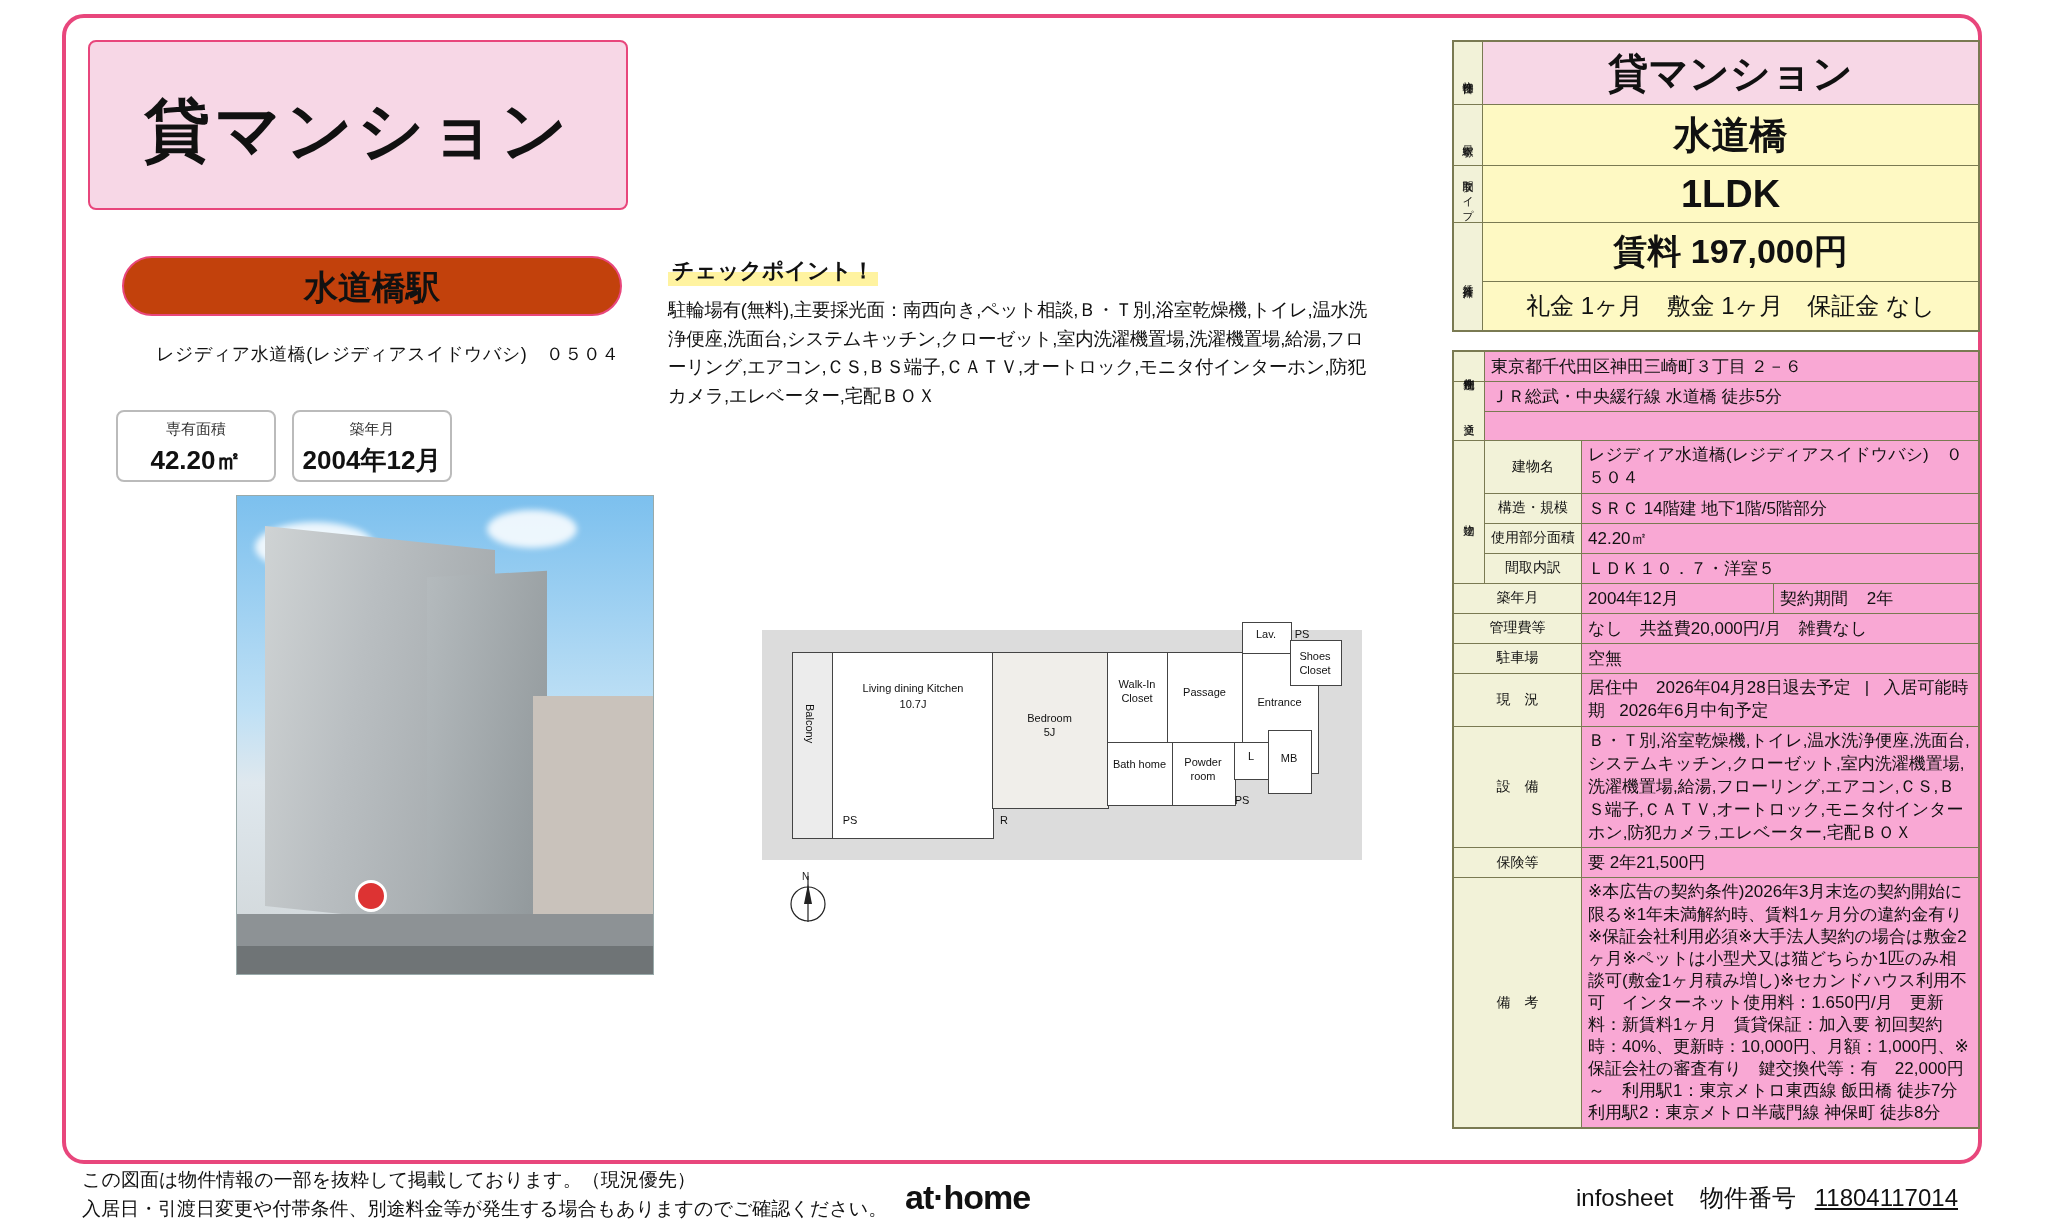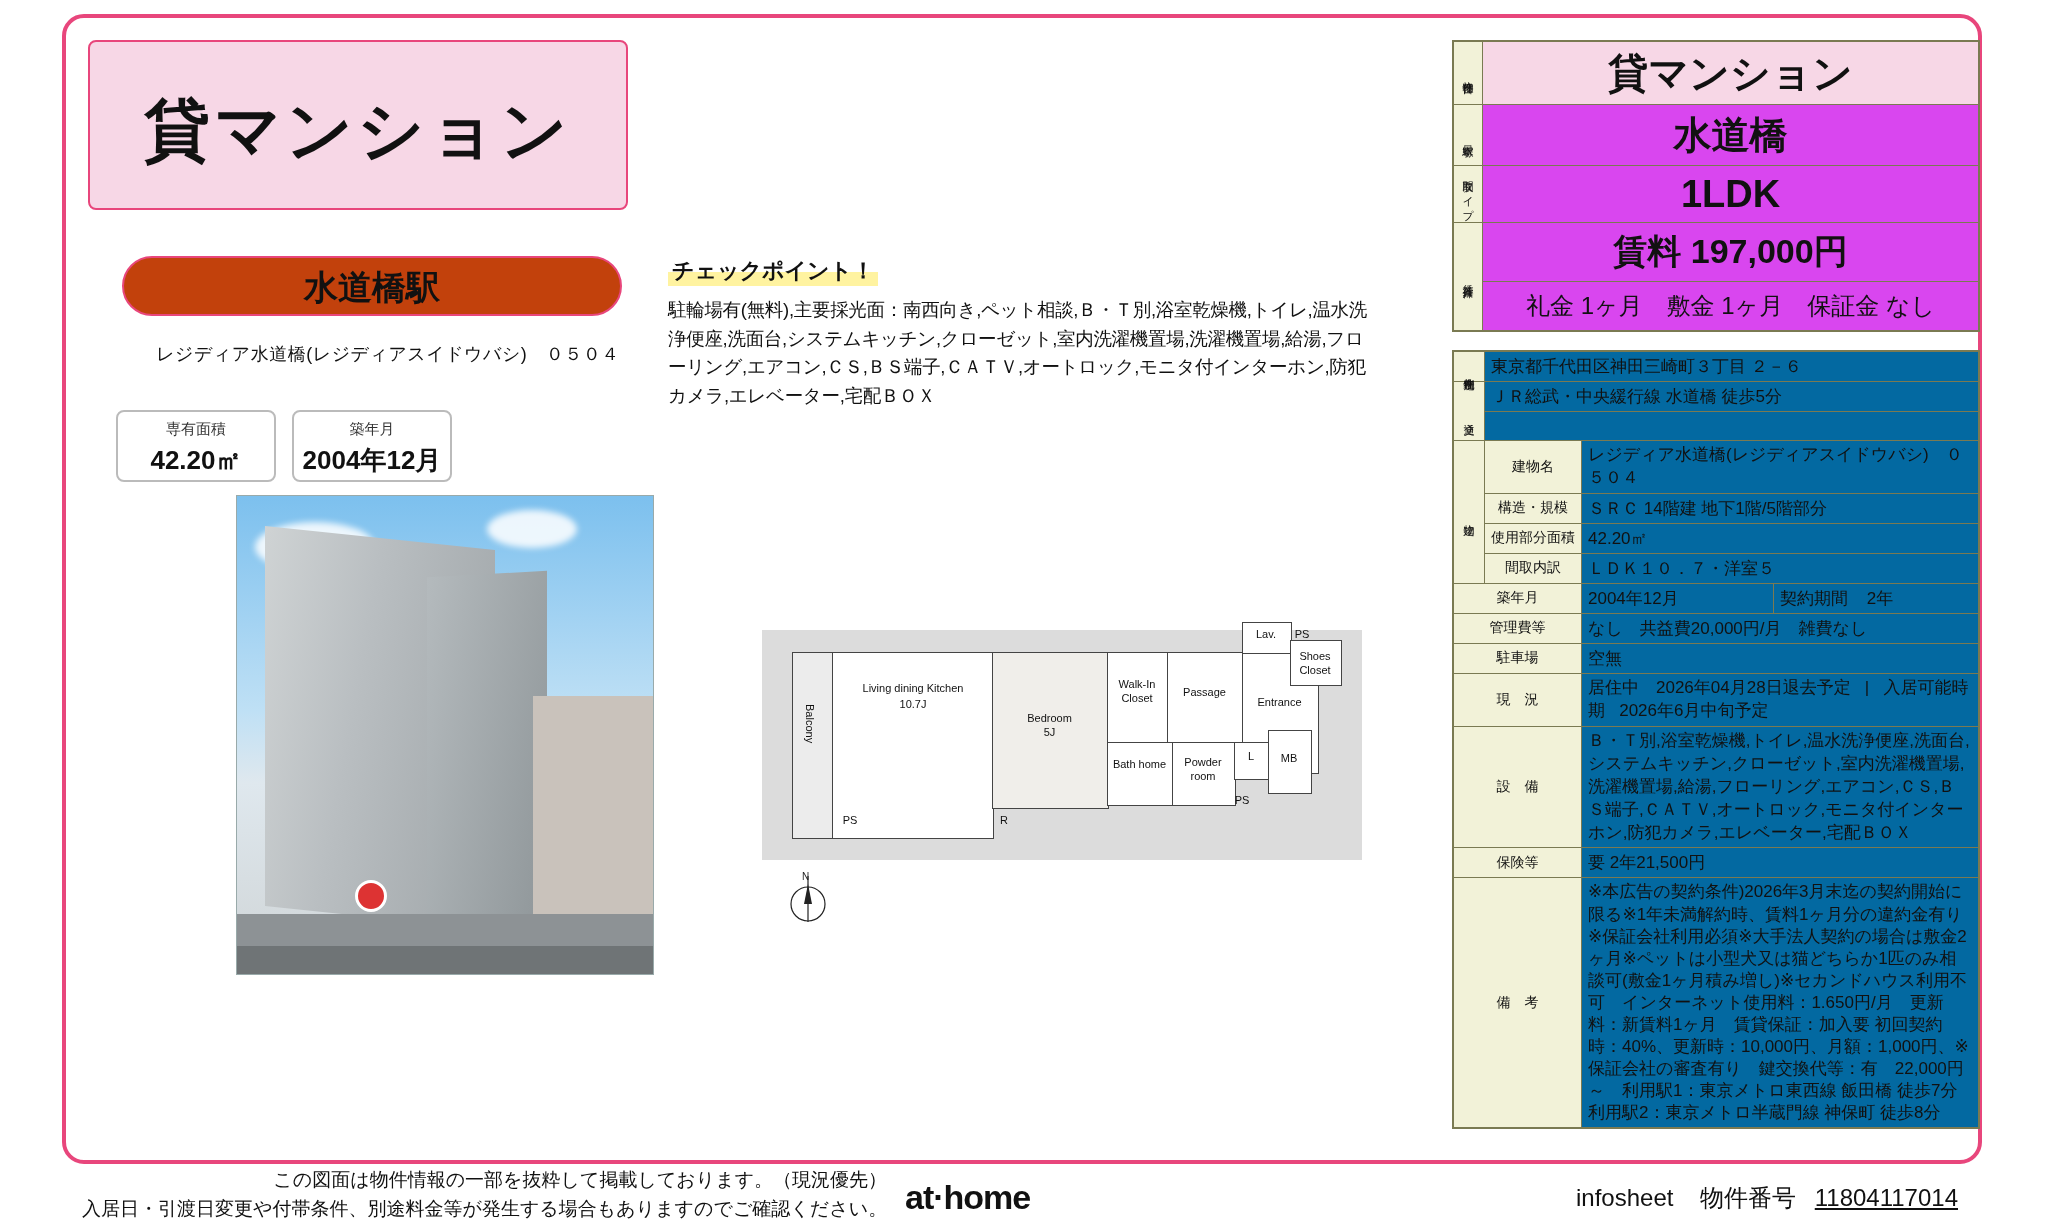--- a/index.html
+++ b/index.html
@@ -79,43 +79,43 @@
   .plan{position:absolute;left:762px;top:630px;width:610px;height:290px;}
   .plan .outer{position:absolute;left:0;top:0;width:600px;height:230px;background:#dcdcdc;}
   .plan .inner{position:absolute;background:#ffffff;border:1px solid #444;}
   .plan .lab{position:absolute;font-size:11px;color:#111;text-align:center;line-height:1.25;}
   .plan .lab.v{writing-mode:vertical-rl;}
   .compass{position:absolute;left:18px;top:240px;width:56px;height:56px;}
   
   .right{position:absolute;left:1452px;top:40px;width:540px;}
   table{border-collapse:collapse;}
   .tbl1{width:528px;border:2px solid #7a7a52;}
-  .tbl1 td{border:1px solid #7a7a52;background:#d946ef;padding:0;}
+  .tbl1 td{border:1px solid #7a7a52;background:#fef9c3;padding:0;}
   .vlabel{
     width:28px;background:#f2f2d8 !important;text-align:center;
     font-size:11px;line-height:1.1;letter-spacing:1px;
   }
   .vlabel span{writing-mode:vertical-rl;display:inline-block;}
   .r-type{background:#f7d7e6 !important;text-align:center;font-size:40px;font-weight:bold;height:62px;}
   .r-stn{text-align:center;font-size:38px;font-weight:bold;height:60px;}
   .r-madori{text-align:center;font-size:38px;font-weight:bold;height:56px;}
   .r-rent{text-align:center;font-size:34px;font-weight:bold;height:58px;}
   .r-cond{text-align:center;font-size:24px;height:48px;}
   .tbl2{width:528px;border:2px solid #7a7a52;margin-top:18px;}
-  .tbl2 td{border:1px solid #7a7a52;background:#0369a1;padding:3px 6px;font-size:17px;}
+  .tbl2 td{border:1px solid #7a7a52;background:#f9a8d4;padding:3px 6px;font-size:17px;}
   .tbl2 td.lab{
     width:26px;text-align:center;font-size:11px;background:#f2f2d8;line-height:1.1;padding:2px;
   }
   .tbl2 td.lab span{writing-mode:vertical-rl;display:inline-block;}
   .tbl2 td.lab2{width:84px;text-align:center;font-size:14px;background:#f2f2d8;}
   .big{font-size:21px;}
   .sml{font-size:13px;line-height:1.35;}
   .xsml{font-size:11.5px;line-height:1.3;}
   
-  .footer-note{position:absolute;left:82px;top:1166px;font-size:19px;line-height:1.5;text-align:right;}
+  .footer-note{position:absolute;left:82px;top:1166px;font-size:19px;line-height:1.5;}
   .athome{position:absolute;left:905px;top:1178px;font-size:34px;font-weight:bold;letter-spacing:-1px;}
   .infosheet{position:absolute;left:1576px;top:1182px;font-size:24px;}
   .infosheet .num{font-size:24px;text-decoration:underline;margin-left:12px;}
 </style>
 </head>
 <body>
 
 <div class="frame"></div>
 
 <div class="left">

